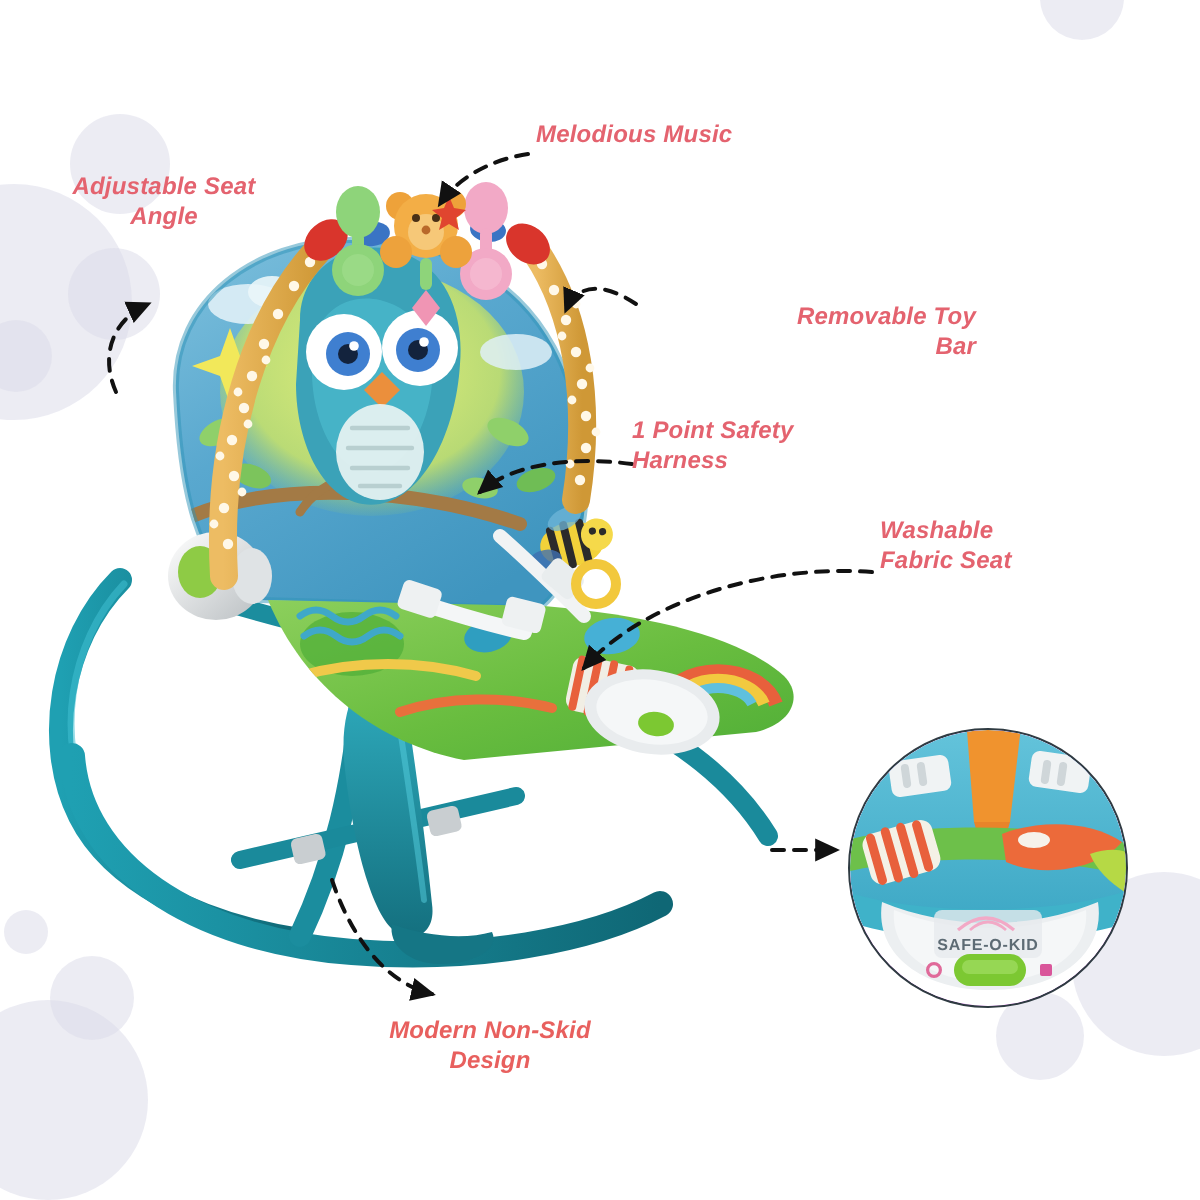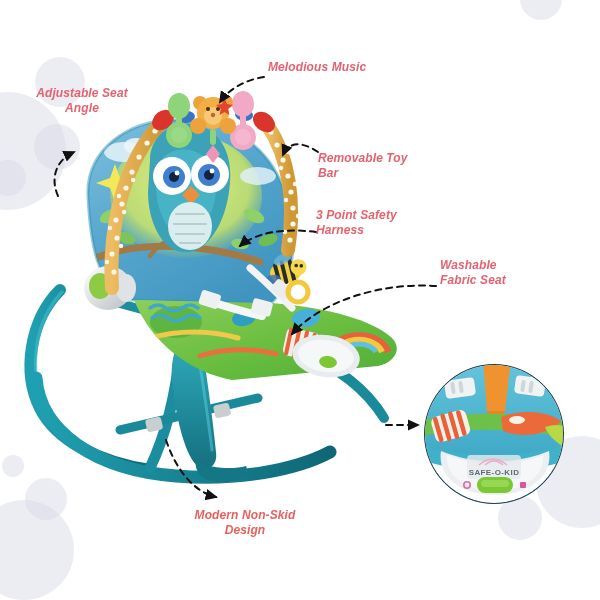--- a/index.html
+++ b/index.html
@@ -35,21 +35,21 @@
 
   
   #product{position:absolute;left:0;top:0;width:600px;height:600px;}
 
   
   #inset{
     position:absolute;left:424px;top:364px;width:138px;height:138px;
     border-radius:50%;
     overflow:hidden;
     border:1.4px solid #2f3b42;
-    background:#0369a1;
+    background:#f0abfc;
   }
   #inset svg{display:block;}
 </style>
 </head>
 <body>
 
 <div id="stage">
 
   <div class="bubble" style="left:-52px;top:92px;width:118px;height:118px;"></div>
   <div class="bubble" style="left:35px;top:57px;width:50px;height:50px;"></div>
@@ -379,24 +379,24 @@
 
       <path d="M386,425 L418,425"></path>
     </g>
   </svg>
 
   <div class="label" style="left:-6px;top:86px;width:176px;">Adjustable Seat
 Angle</div>
 
   <div class="label" style="left:268px;top:60px;width:170px;text-align:left;">Melodious Music</div>
 
-  <div class="label" style="left:318px;top:151px;width:160px;text-align:left;">Removable Toy
+  <div class="label" style="left:328px;top:151px;width:160px;text-align:right;">Removable Toy
 Bar</div>
 
-  <div class="label" style="left:316px;top:208px;width:168px;text-align:left;">3 Point Safety
+  <div class="label" style="left:316px;top:208px;width:168px;text-align:left;">1 Point Safety
 Harness</div>
 
   <div class="label" style="left:440px;top:258px;width:150px;text-align:left;">Washable
 Fabric Seat</div>
 
   <div class="label warm" style="left:136px;top:508px;width:218px;">Modern Non-Skid
 Design</div>
 
 
 </div>

